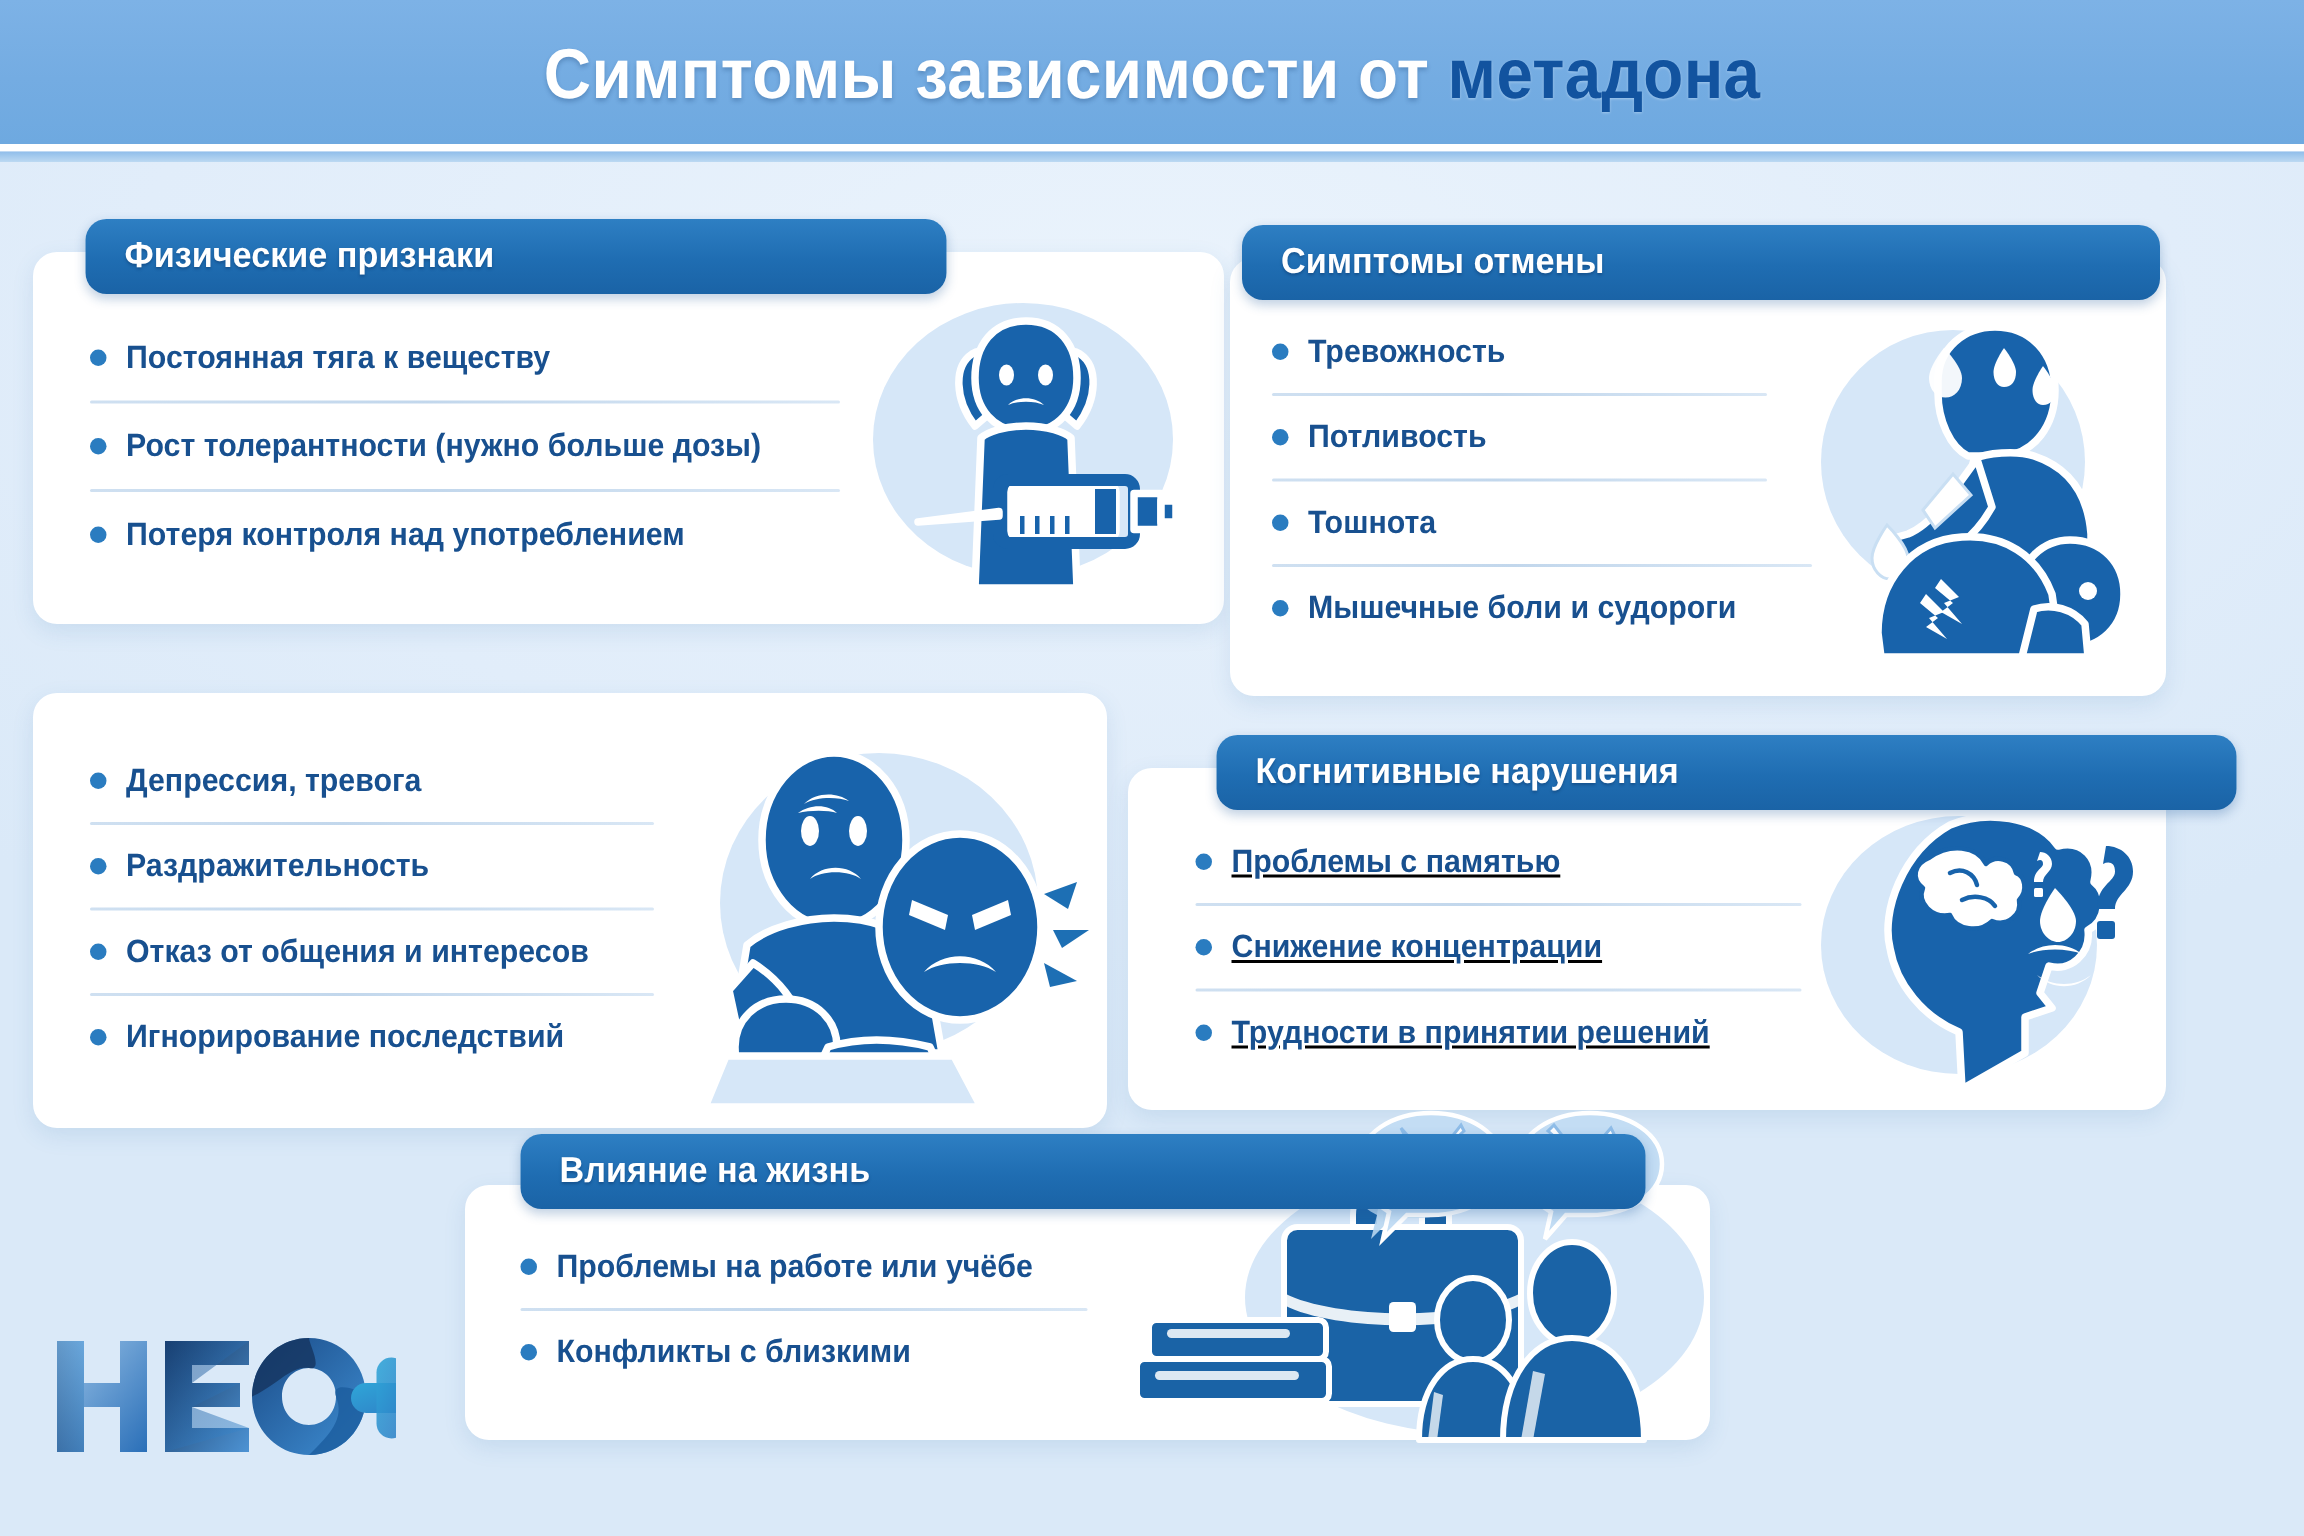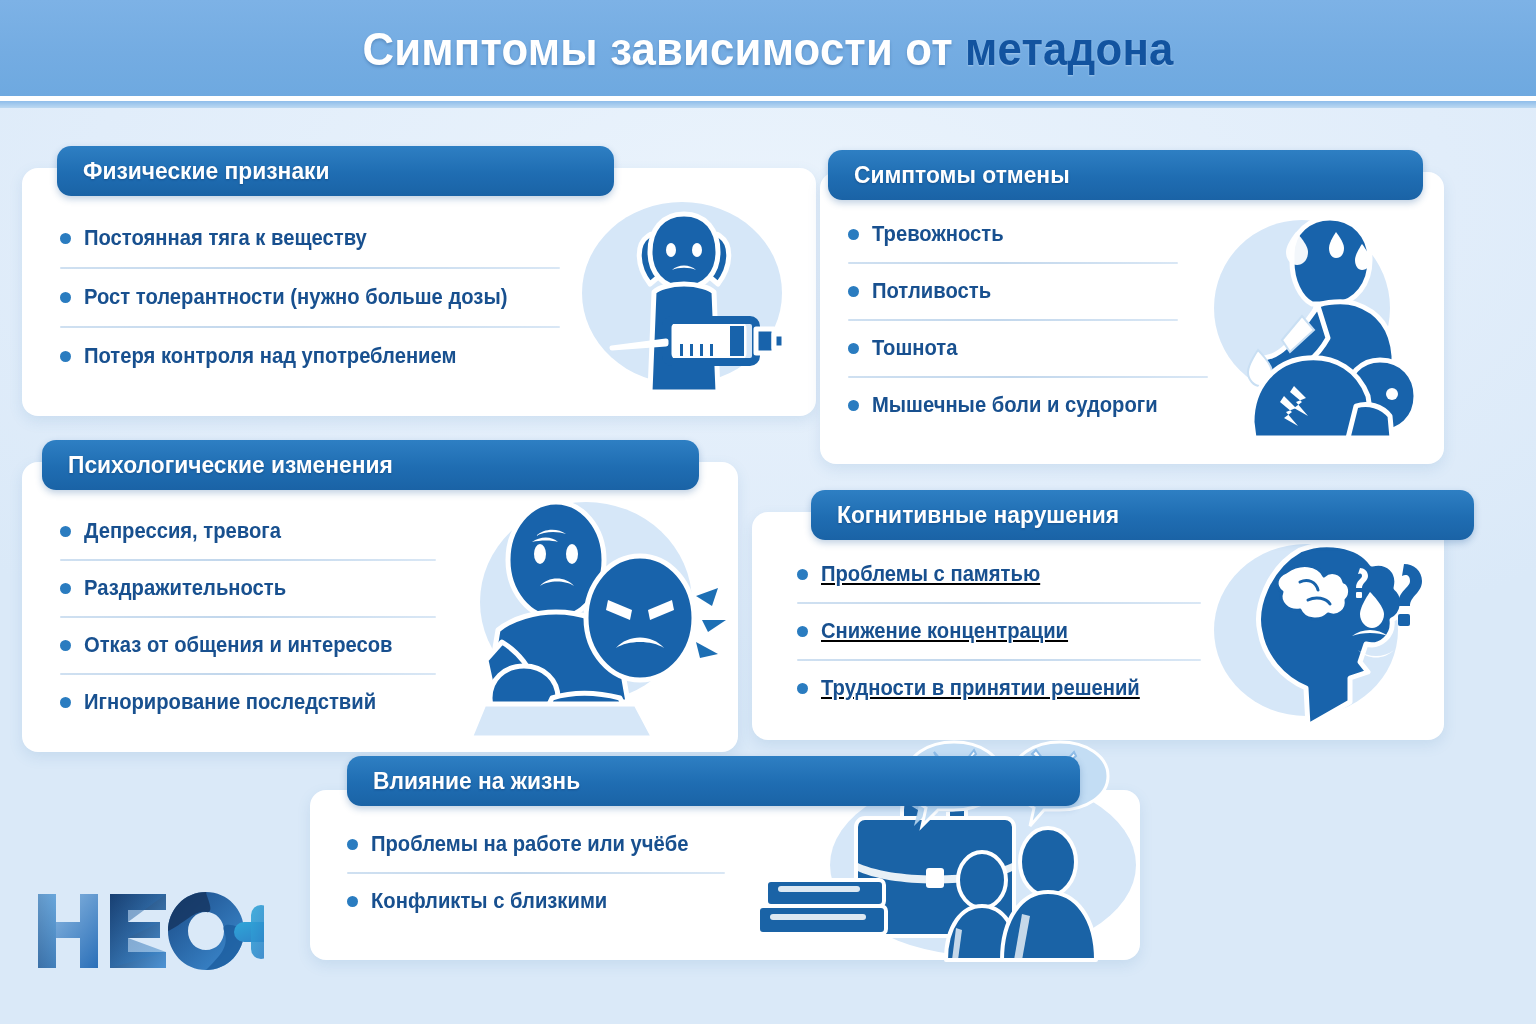--- a/index.html
+++ b/index.html
@@ -37,21 +37,21 @@
     position:absolute;
     background:#ffffff;
     border-radius:16px;
     box-shadow:0 5px 14px rgba(65,120,180,.13);
   }
   .pill{
     position:absolute;
     background:linear-gradient(180deg,#2e7fc3 0%,#1f6db2 55%,#1a63a6 100%);
     border-radius:14px;
     display:flex;align-items:center;
-    padding:0 7px 0 26px;
+    padding:0 24px 0 26px;
     box-shadow:0 3px 7px rgba(30,85,150,.28);
     height:50px;
     z-index:4;
   }
   .pill-text{
     color:#ffffff;font-weight:bold;font-size:24px;white-space:nowrap;
     transform:scaleX(.95);transform-origin:left center;
     text-shadow:0 1px 2px rgba(10,50,100,.45);
   }
 
@@ -224,23 +224,20 @@
     <div class="sep" style="margin:15px 0 15px 0;width:360px;"></div>
     <div class="row">
       <div class="row-inner">
           <span class="dot"></span>
           <span class="row-text">Мышечные боли и судороги</span>
         </div>
     </div>
   </div>
 
   <div class="card" style="left:22px;top:462px;width:716px;height:290px;"></div>
-  <div class="pill" style="left:42px;top:440px;width:624px;">
-    <span class="pill-text">Психологические изменения</span>
-  </div>
 
   <div class="iconwrap" style="left:440px;top:492px;width:290px;height:248px;">
     <div class="iconblob" style="left:40px;top:10px;width:212px;height:200px;"></div>
     <svg class="iconsvg" viewBox="0 0 290 248" width="290" height="248">
       <g fill="#1863ab" stroke="#ffffff" stroke-width="5" stroke-linejoin="round">
         <ellipse cx="116" cy="68" rx="48" ry="58"></ellipse>
         <path d="M58 138 C72 126,96 120,116 120 C140 120,164 128,176 142 L188 210 L46 210 Z"></path>
         <path d="M62 150 C78 160,92 176,96 196 L52 196 L46 168 Z"></path>
         <path d="M84 174 C104 174,118 188,118 206 C118 226,104 240,84 240 C64 240,50 226,50 206 C50 188,64 174,84 174 Z"></path>
         <path d="M112 206 C132 200,156 200,180 206 L196 240 L96 240 Z"></path>
@@ -262,21 +259,21 @@
       </g>
       <g fill="#1d6fb4">
         <path d="M256 104 L278 96 L272 114 Z"></path>
         <path d="M262 128 L286 128 L268 140 Z"></path>
         <path d="M256 150 L278 162 L260 166 Z"></path>
       </g>
       <path d="M44 212 L196 212 L214 246 L30 246 Z" fill="#d6e7f8" stroke="#ffffff" stroke-width="5"></path>
     </svg>
   </div>
 
-  <div class="list" style="left:60px;top:508px;width:400px;margin-top:11px;">
+  <div class="list" style="left:60px;top:508px;width:400px;">
     <div class="row">
       <div class="row-inner">
           <span class="dot"></span>
           <span class="row-text">Депрессия, тревога</span>
         </div>
     </div>
     <div class="sep" style="margin:15px 0 15px 0;width:376px;"></div>
     <div class="row">
       <div class="row-inner">
           <span class="dot"></span>

